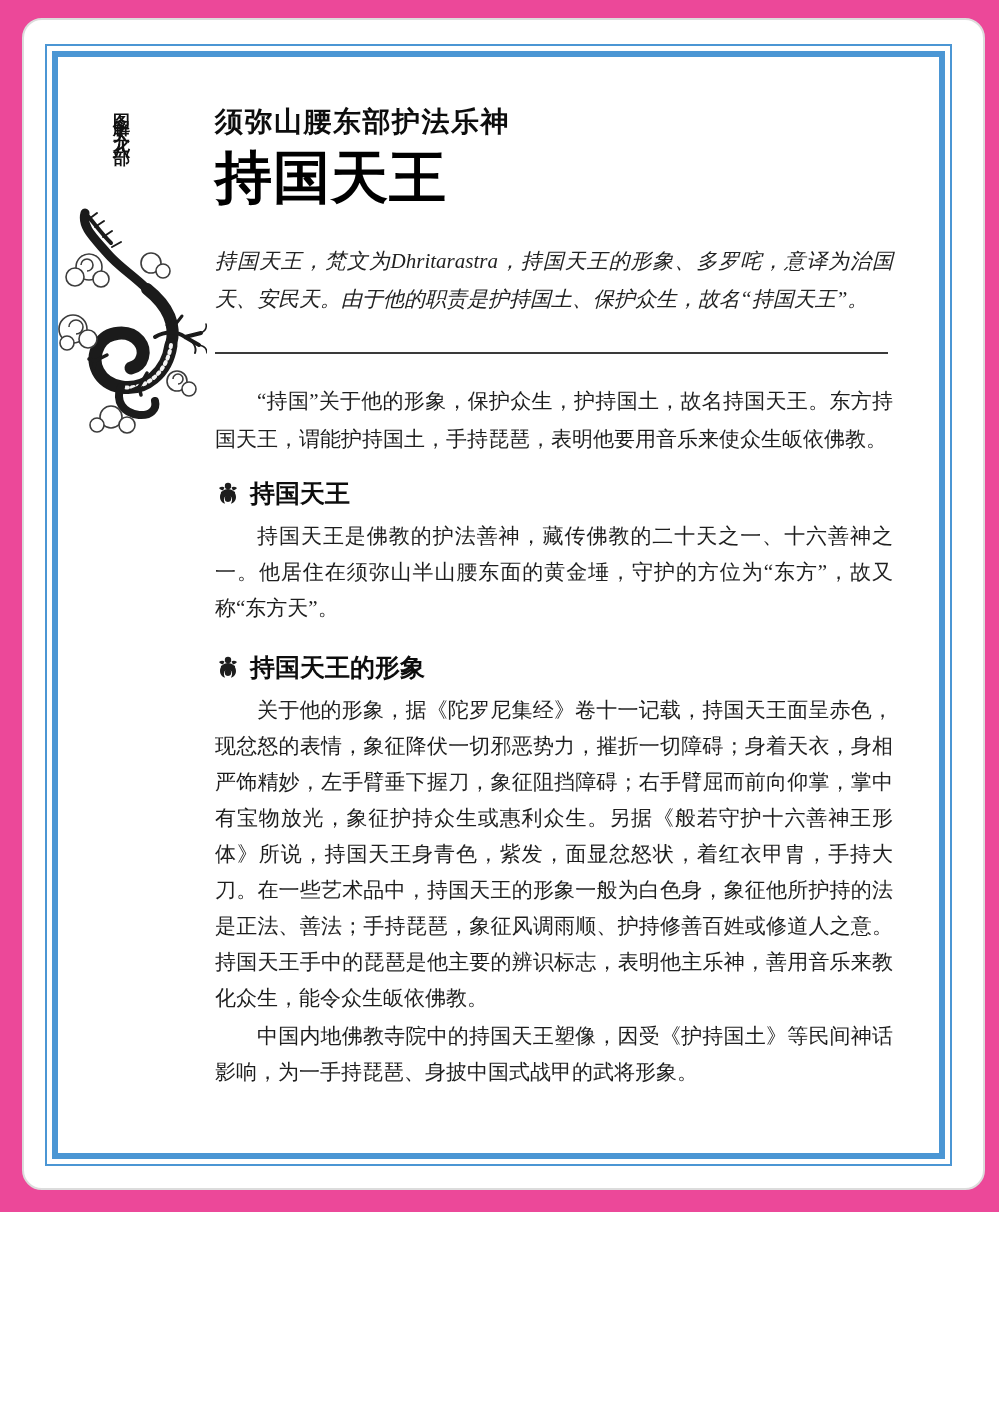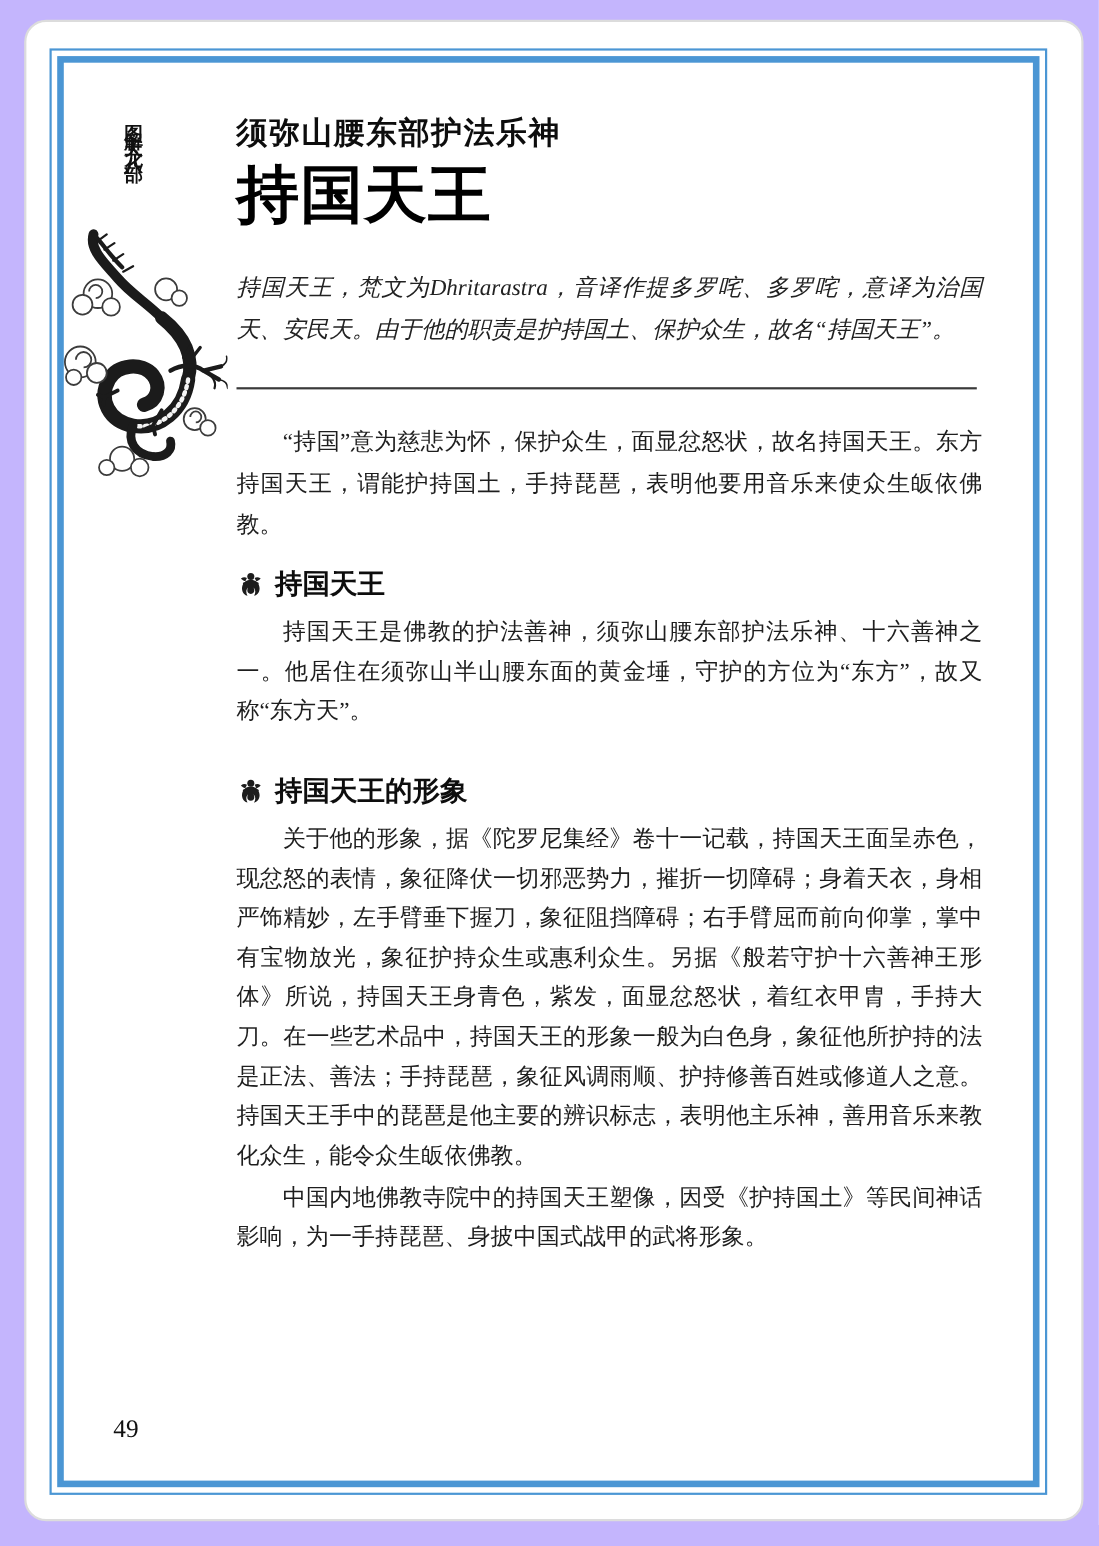--- a/index.html
+++ b/index.html
@@ -1,17 +1,17 @@
 <!DOCTYPE html>
 <html><head>
 <meta charset="utf-8">
 <style>
   html,body { margin:0; padding:0; background:#ffffff; }
   .canvas {
-    position:relative; width:999px; height:1405px; background:#c4b5fd;
+    position:relative; width:999px; height:1212px; background:#ec4899;
     font-family:"Liberation Serif","DejaVu Serif",serif;
     color:#1e1e1e; overflow:hidden;text-decoration:underline;
   }
   
   .outer-edge {
     position:absolute; left:22px; top:18px; right:14px; bottom:22px;
     border:2px solid #dcdcdc; border-radius:20px; background:#ffffff;
   }
   
   .frame-thin {
@@ -116,43 +116,43 @@
       <path d="M118,174 a5,5 0 1,1 5,5" fill="none"></path>
     </g>
   </svg>
 
   <div class="main">
 
     <h2 class="subtitle">须弥山腰东部护法乐神</h2>
 
     <h1 class="title">持国天王</h1>
 
-    <p class="intro">持国天王，梵文为Dhritarastra，音译作提多罗咤、多罗咤，意译为治国天、安民天。由于他的职责是护持国土、保护众生，故名“持国天王”。</p>
+    <p class="intro">持国天王，梵文为Dhritarastra，持国天王的形象、多罗咤，意译为治国天、安民天。由于他的职责是护持国土、保护众生，故名“持国天王”。</p>
 
     <div class="rule"></div>
 
-    <p class="lead">“持国”意为慈悲为怀，保护众生，面显忿怒状，故名持国天王。东方持国天王，谓能护持国土，手持琵琶，表明他要用音乐来使众生皈依佛教。</p>
+    <p class="lead">“持国”关于他的形象，保护众生，护持国土，故名持国天王。东方持国天王，谓能护持国土，手持琵琶，表明他要用音乐来使众生皈依佛教。</p>
 
     <div class="section-heading">
       <svg class="marker" viewBox="0 0 26 26" xmlns="http://www.w3.org/2000/svg">
         <g fill="#1d1d1d">
           <circle cx="13" cy="6" r="3.2"></circle>
           <path d="M13,9 C8,9 5,13 5,17 C5,21 8,23.5 10,23.5 C8.5,21 8.5,18 10.5,16 C9,19 10,22 13,22 C16,22 17,19 15.5,16 C17.5,18 17.5,21 16,23.5 C18,23.5 21,21 21,17 C21,13 18,9 13,9 Z"></path>
           <path d="M4,8 C6,6.5 8,6.5 9.5,7.5 L8,10.5 C6,10 4.8,9 4,8 Z"></path>
           <path d="M22,8 C20,6.5 18,6.5 16.5,7.5 L18,10.5 C20,10 21.2,9 22,8 Z"></path>
           <circle cx="7" cy="12.5" r="1.1"></circle>
             <circle cx="19" cy="12.5" r="1.1"></circle>
         </g>
       </svg>
       <span>持国天王</span>
     </div>
 
-    <p class="body-par">持国天王是佛教的护法善神，须弥山腰东部护法乐神、十六善神之一。他居住在须弥山半山腰东面的黄金埵，守护的方位为“东方”，故又称“东方天”。</p>
+    <p class="body-par">持国天王是佛教的护法善神，藏传佛教的二十天之一、十六善神之一。他居住在须弥山半山腰东面的黄金埵，守护的方位为“东方”，故又称“东方天”。</p>
 
-    <div class="section-heading" style="margin-top:40px;text-align:right;">
+    <div class="section-heading" style="margin-top:26px;text-align:right;">
       <svg class="marker" viewBox="0 0 26 26" xmlns="http://www.w3.org/2000/svg">
         <g fill="#1d1d1d">
           <circle cx="13" cy="6" r="3.2"></circle>
           <path d="M13,9 C8,9 5,13 5,17 C5,21 8,23.5 10,23.5 C8.5,21 8.5,18 10.5,16 C9,19 10,22 13,22 C16,22 17,19 15.5,16 C17.5,18 17.5,21 16,23.5 C18,23.5 21,21 21,17 C21,13 18,9 13,9 Z"></path>
           <path d="M4,8 C6,6.5 8,6.5 9.5,7.5 L8,10.5 C6,10 4.8,9 4,8 Z"></path>
           <path d="M22,8 C20,6.5 18,6.5 16.5,7.5 L18,10.5 C20,10 21.2,9 22,8 Z"></path>
           <circle cx="7" cy="12.5" r="1.1"></circle>
             <circle cx="19" cy="12.5" r="1.1"></circle>
         </g>
       </svg>

